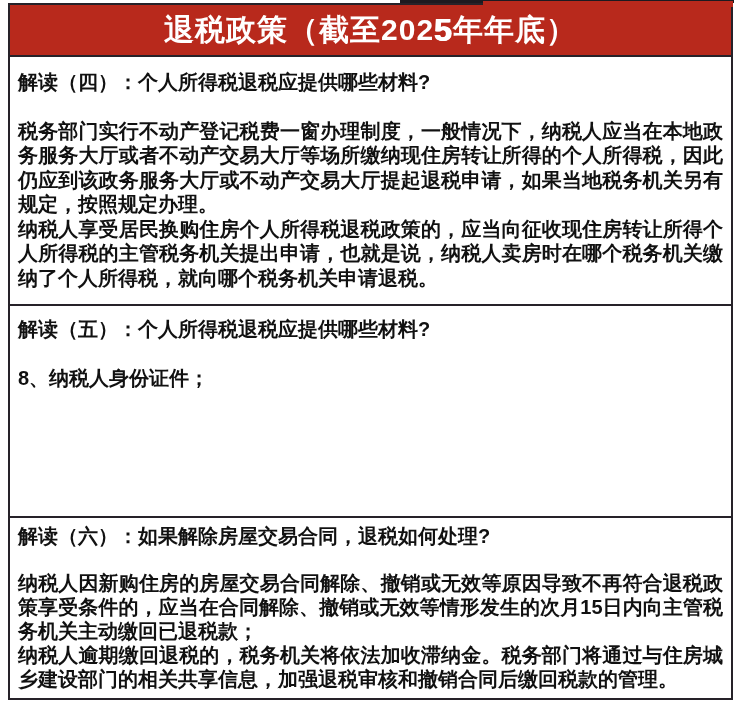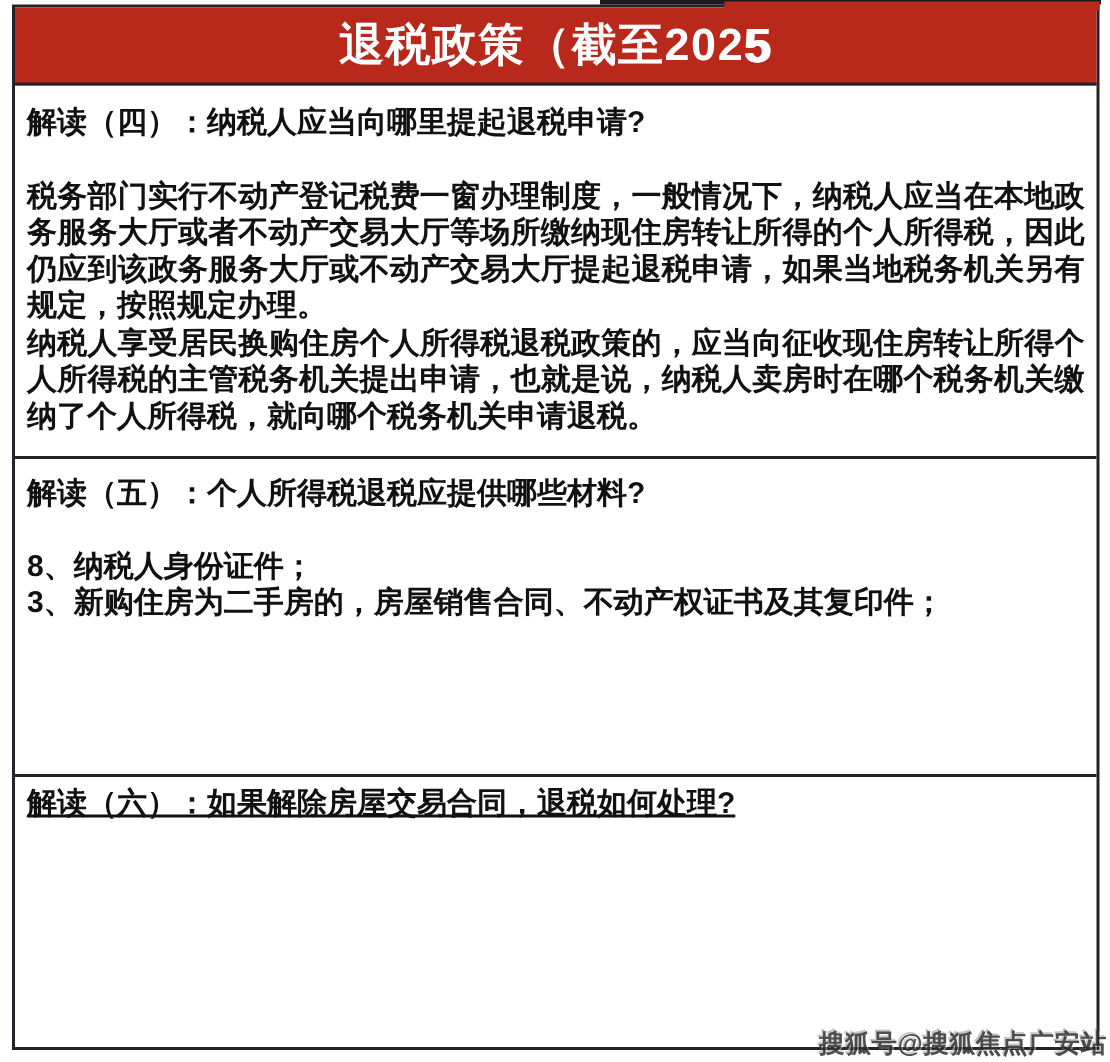--- a/index.html
+++ b/index.html
@@ -58,21 +58,21 @@
   }
   .sec h2 {
     margin: 0 0 24px 0;
     font-size: 20px;
     font-weight: bold;
     line-height: 24.5px;
   }
   .sec p { margin: 0; }
   .s4 { flex: 0 0 249px; border-bottom: 2px solid var(--border-color, #262229); }
   .s5 { flex: 0 0 212px; border-bottom: 2px solid var(--border-color, #262229); padding-top: 11px; }
-  .s6 { flex: 1 1 auto; padding-top: 6px; line-height: 24px; text-decoration: underline; }
+  .s6 { flex: 1 1 auto; padding-top: 6px; line-height: 24px; }
   .s6 h2 { line-height: 24px; margin-bottom: 23px; }
   
   .artifact-dark {
     position: absolute;
     left: 400px; top: 0;
     width: 334px; height: 3px;
     background: #1c1a20;
     z-index: 3;
   }
   .artifact-red {
@@ -98,38 +98,39 @@
 </head>
 <body>
 
 <div class="page">
 
   <div class="frame">
 
     <div class="title-banner">
         <span>退税政策（截至202</span>
         <span class="emph">5</span>
+        <span>年年底）</span>
       </div>
 
     <section class="sec s4">
-      <h2>解读（四）：纳税人应当向哪里提起退税申请?</h2>
+      <h2>解读（四）：个人所得税退税应提供哪些材料?</h2>
       <p>税务部门实行不动产登记税费一窗办理制度，一般情况下，纳税人应当在本地政务服务大厅或者不动产交易大厅等场所缴纳现住房转让所得的个人所得税，因此仍应到该政务服务大厅或不动产交易大厅提起退税申请，如果当地税务机关另有规定，按照规定办理。</p>
       <p>纳税人享受居民换购住房个人所得税退税政策的，应当向征收现住房转让所得个人所得税的主管税务机关提出申请，也就是说，纳税人卖房时在哪个税务机关缴纳了个人所得税，就向哪个税务机关申请退税。</p>
     </section>
 
     <section class="sec s5">
       <h2>解读（五）：个人所得税退税应提供哪些材料?</h2>
       <p>8、纳税人身份证件；</p>
-      <p>3、新购住房为二手房的，房屋销售合同、不动产权证书及其复印件；</p>
     </section>
 
     <section class="sec s6">
       <h2>解读（六）：如果解除房屋交易合同，退税如何处理?</h2>
+      <p>纳税人因新购住房的房屋交易合同解除、撤销或无效等原因导致不再符合退税政策享受条件的，应当在合同解除、撤销或无效等情形发生的次月15日内向主管税务机关主动缴回已退税款；</p>
+      <p>纳税人逾期缴回退税的，税务机关将依法加收滞纳金。税务部门将通过与住房城乡建设部门的相关共享信息，加强退税审核和撤销合同后缴回税款的管理。</p>
     </section>
 
   </div>
 
   <div class="artifact-dark"></div>
   <div class="artifact-red"></div>
 
-  <div class="watermark">搜狐号@搜狐焦点广安站</div>
 
 </div>
 
 </body></html>

